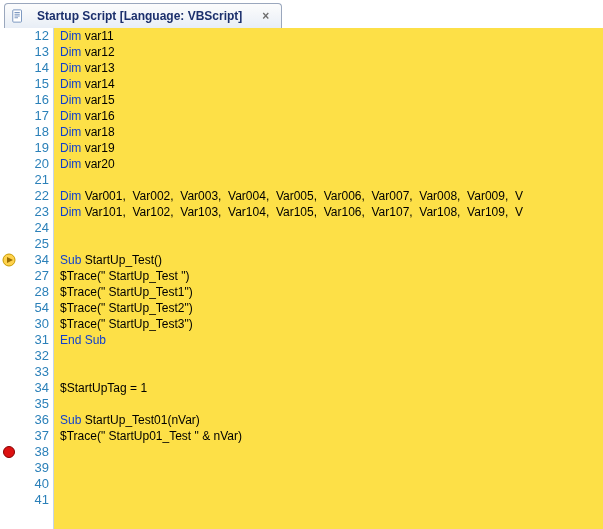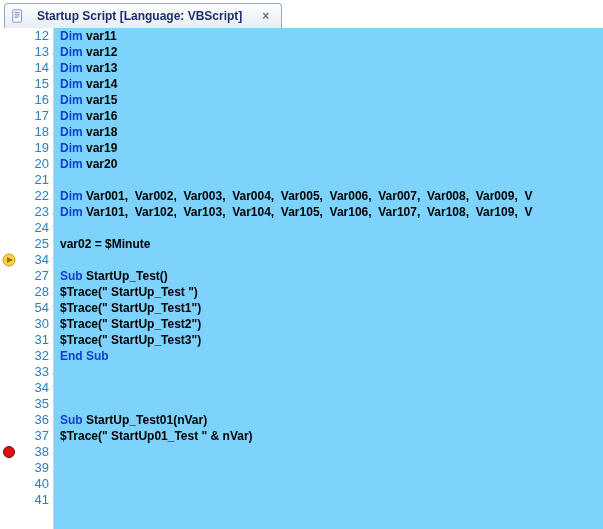--- a/index.html
+++ b/index.html
@@ -78,24 +78,23 @@
     width: 36px;
     background: #fff;
     border-right: 1px solid #c5d5e8;
     color: #2b80b9;
     text-align: right;
     padding-right: 4px;
     box-sizing: border-box;
   }
   .codearea {
     flex: 1;
-    background: #7dd3fc;
+    background: #fde047;
     padding-left: 6px;
     overflow: hidden;
-    font-weight: bold;
   }
   .line {
     height: 16px;
     line-height: 16px;
     white-space: pre;
     font-family: Arial, sans-serif;
     font-size: 12px;
   }
   .gutter .line { font-size: 13px; }
   .tok-kw { color: #0f3fcf; }
@@ -179,29 +178,29 @@
         <div class="line"><span class="tok-kw">Dim</span><span class="tok-var"> var14</span></div>
         <div class="line"><span class="tok-kw">Dim</span><span class="tok-var"> var15</span></div>
         <div class="line"><span class="tok-kw">Dim</span><span class="tok-var"> var16</span></div>
         <div class="line"><span class="tok-kw">Dim</span><span class="tok-var"> var18</span></div>
         <div class="line"><span class="tok-kw">Dim</span><span class="tok-var"> var19</span></div>
         <div class="line"><span class="tok-kw">Dim</span><span class="tok-var"> var20</span></div>
         <div class="line"></div>
         <div class="line"><span class="tok-kw">Dim</span><span class="tok-var"> Var001,  Var002,  Var003,  Var004,  Var005,  Var006,  Var007,  Var008,  Var009,  V</span></div>
         <div class="line"><span class="tok-kw">Dim</span><span class="tok-var"> Var101,  Var102,  Var103,  Var104,  Var105,  Var106,  Var107,  Var108,  Var109,  V</span></div>
         <div class="line"></div>
-        <div class="line"><span class="tok-plain">var02 = $Minute</span></div>
         <div class="line"></div>
         <div class="line"><span class="tok-kw">Sub</span><span class="tok-plain"> StartUp_Test()</span></div>
         <div class="line"><span class="tok-plain">$Trace(" StartUp_Test ")</span></div>
         <div class="line"><span class="tok-plain">$Trace(" StartUp_Test1")</span></div>
         <div class="line"><span class="tok-plain">$Trace(" StartUp_Test2")</span></div>
         <div class="line"><span class="tok-plain">$Trace(" StartUp_Test3")</span></div>
         <div class="line"><span class="tok-kw">End Sub</span></div>
         <div class="line"></div>
         <div class="line"></div>
+        <div class="line"><span class="tok-plain">$StartUpTag = 1</span></div>
         <div class="line"></div>
         <div class="line"><span class="tok-kw">Sub</span><span class="tok-plain"> StartUp_Test01(nVar)</span></div>
         <div class="line"><span class="tok-plain">$Trace(" StartUp01_Test " &amp; nVar)</span></div>
       </div>
   </div>
 
 </div>
 
 </body></html>

